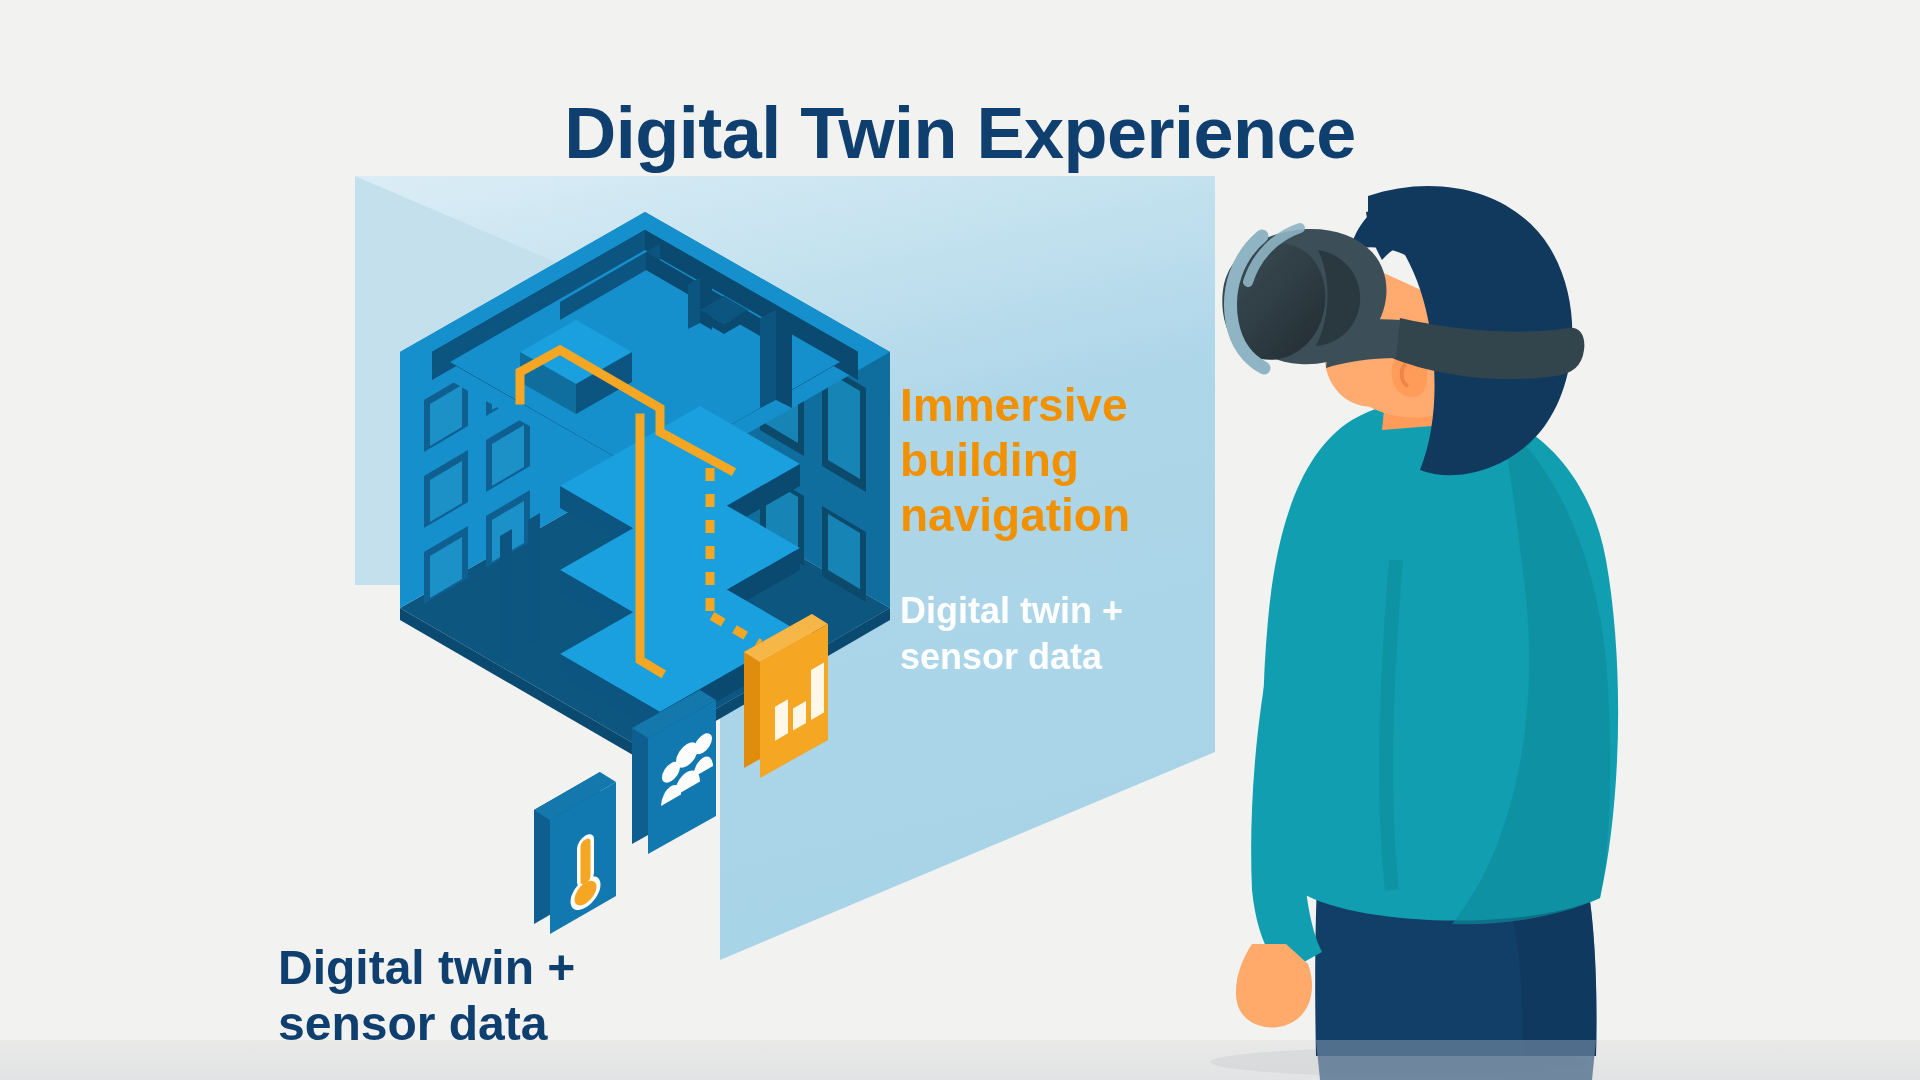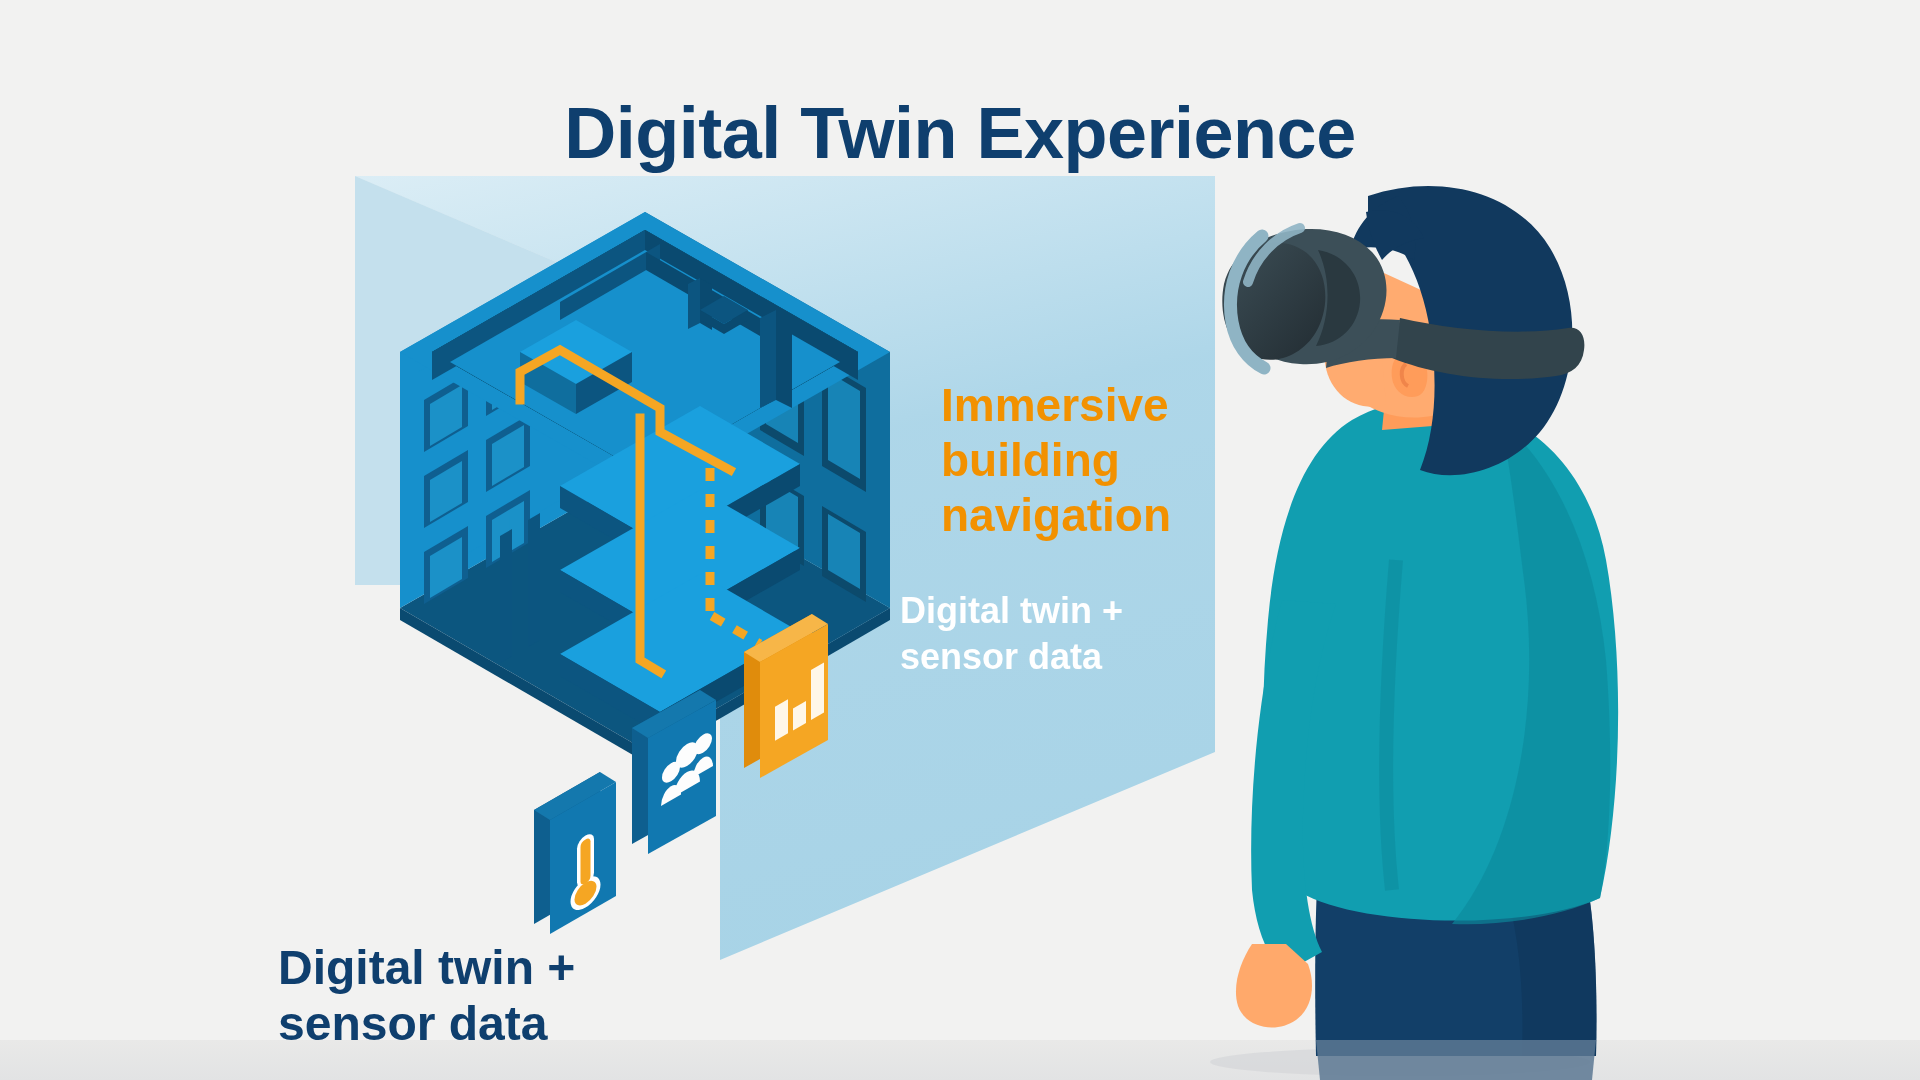--- a/index.html
+++ b/index.html
@@ -46,21 +46,20 @@
   #panel-headline {
     position: absolute;
     left: 900px;
     top: 378px;
     width: 300px;
     font-size: 46px;
     line-height: 55px;
     font-weight: bold;
     color: #f29100;
     font-family: "Liberation Sans", sans-serif;
-    margin-left: 41px;
   }
   #panel-subline {
     position: absolute;
     left: 900px;
     top: 588px;
     width: 310px;
     font-size: 36px;
     line-height: 46px;
     font-weight: bold;
     color: #ffffff;

